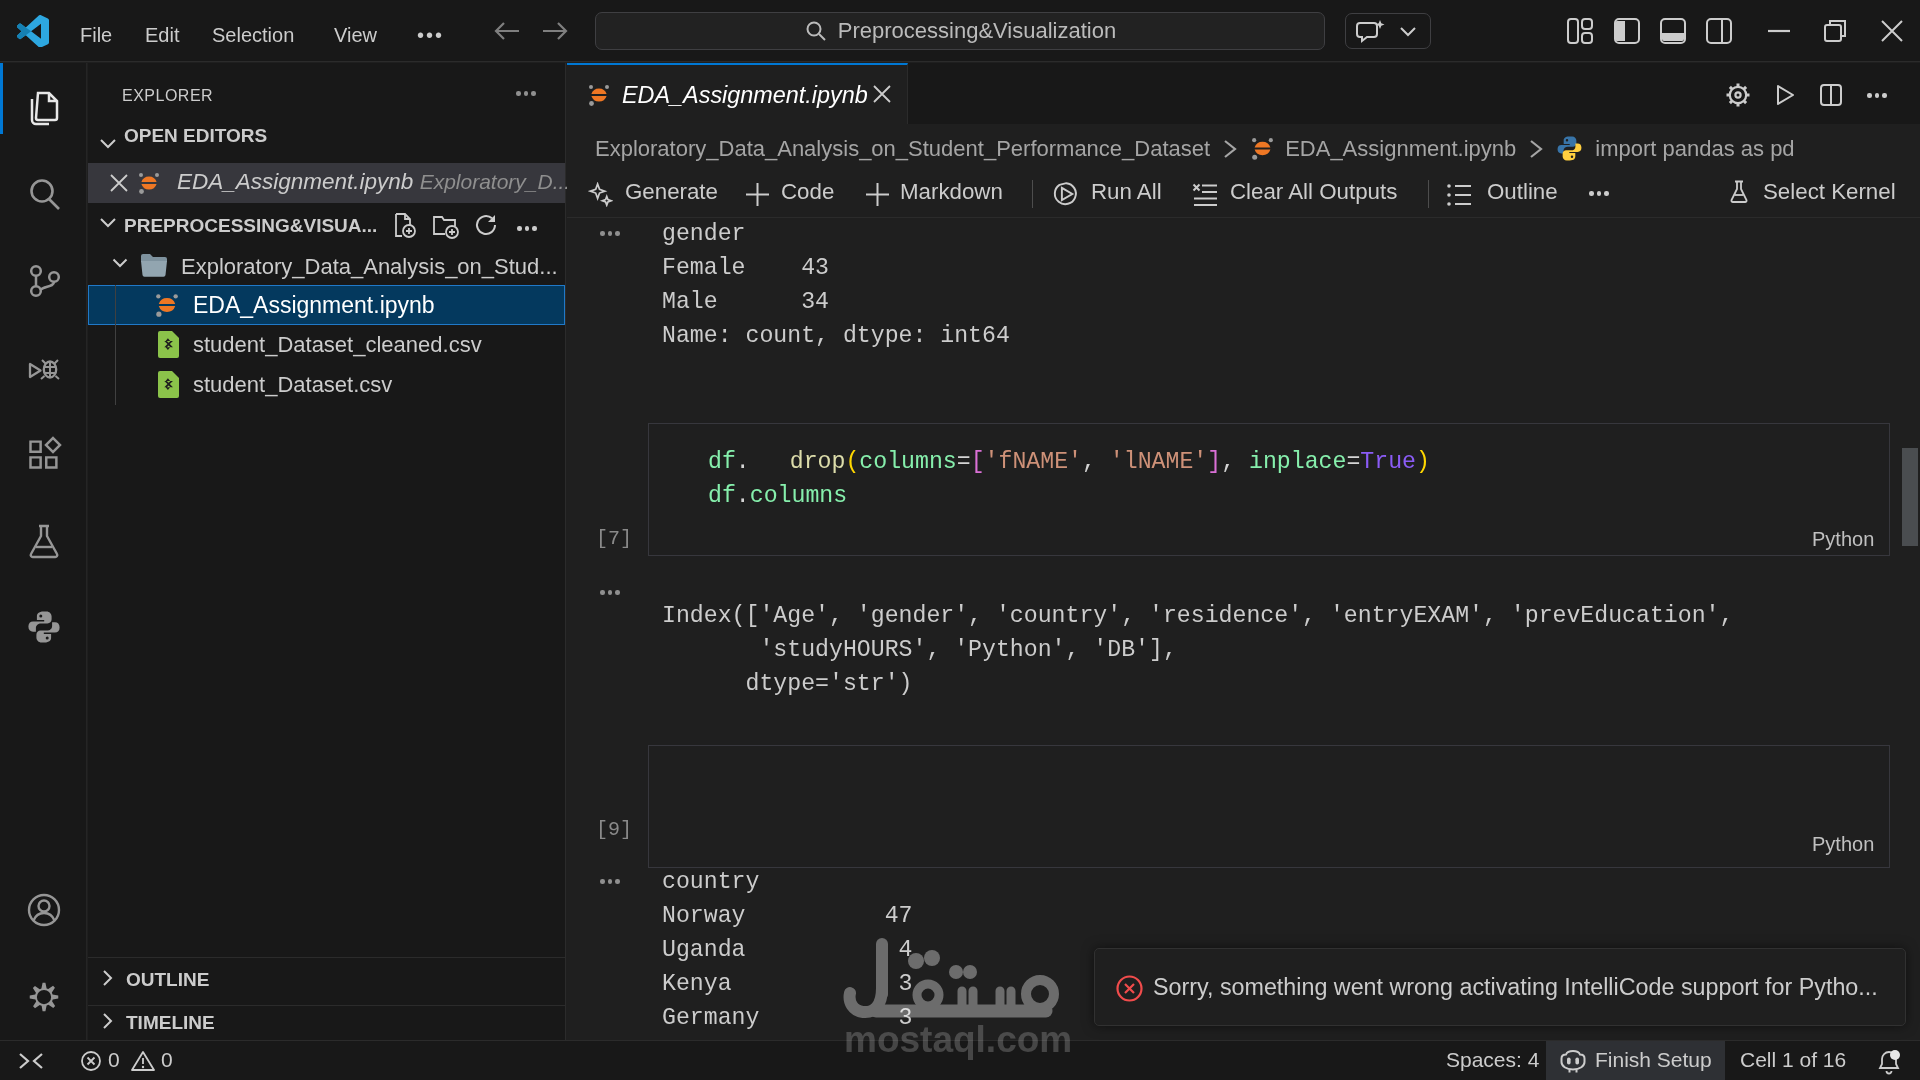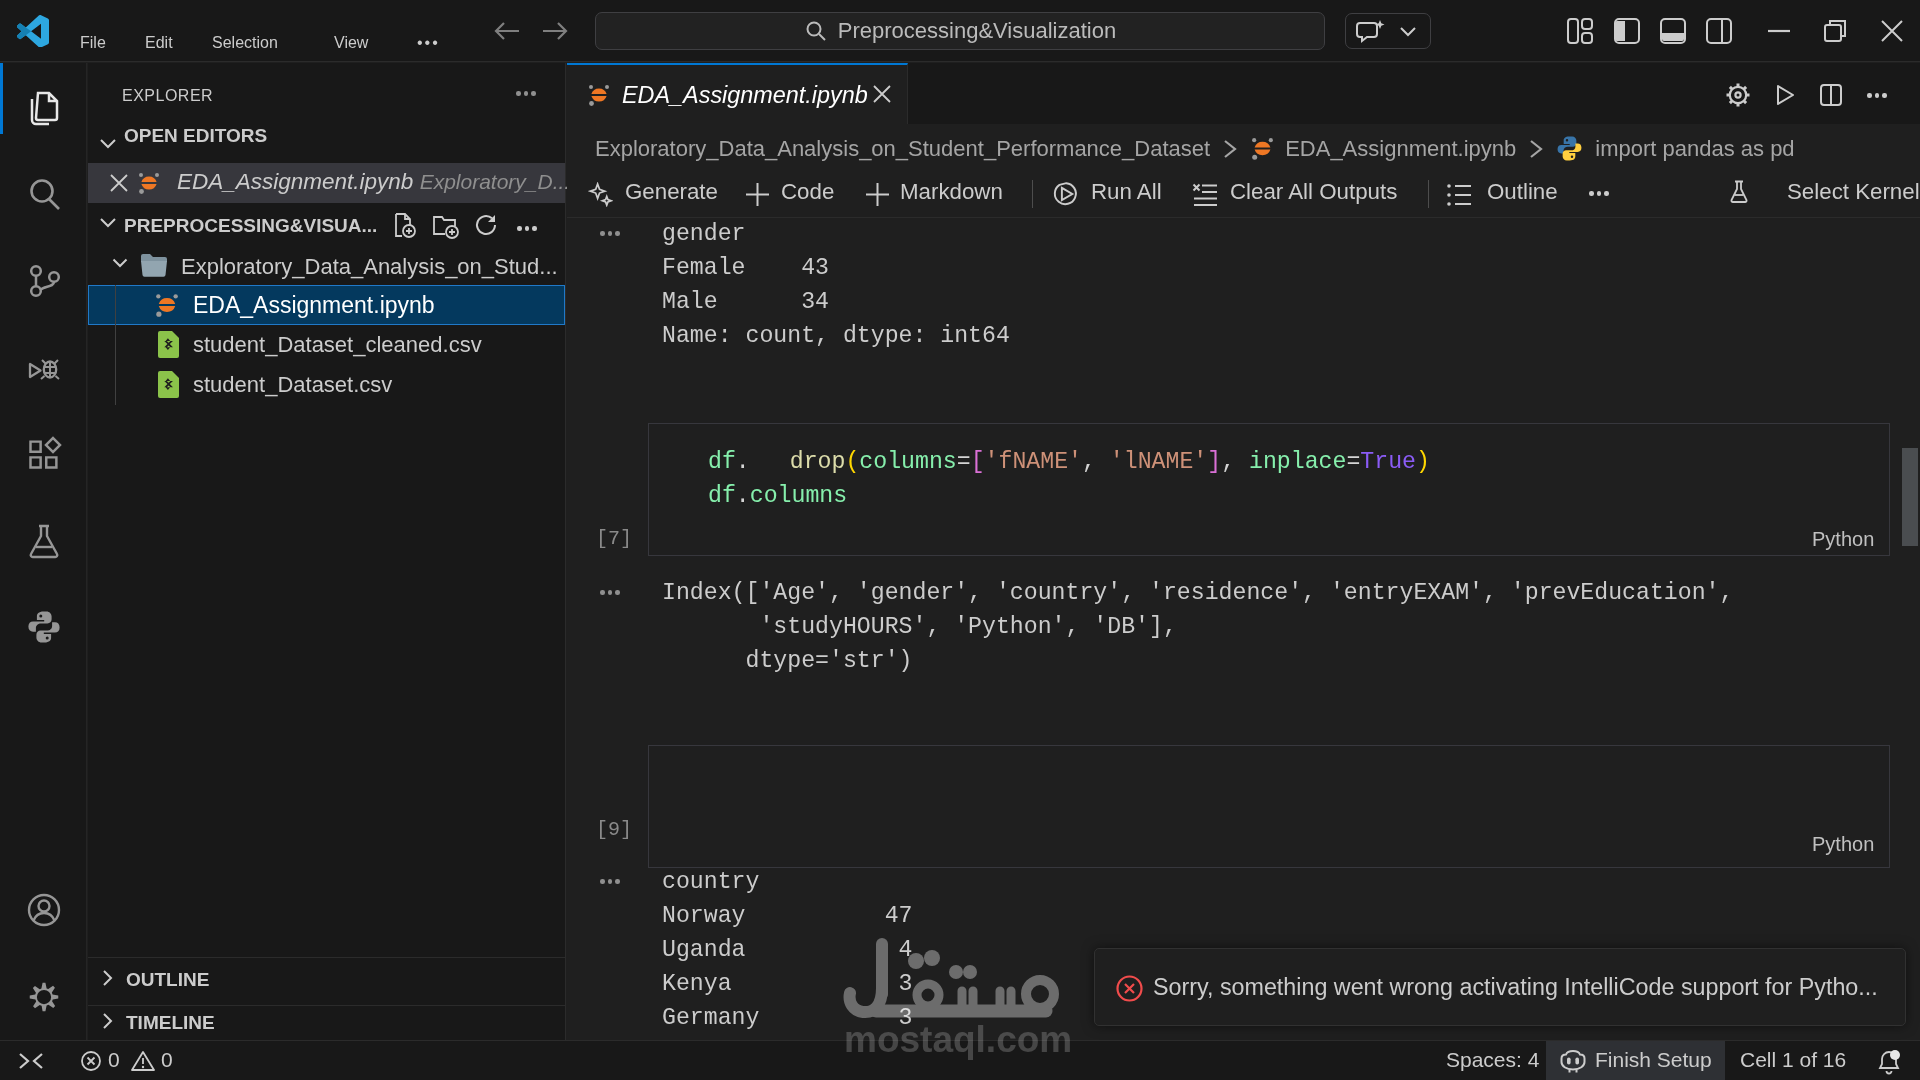--- a/index.html
+++ b/index.html
@@ -1,20 +1,20 @@
 <!DOCTYPE html>
 <html><head>
 <meta charset="utf-8">
 <style>
 * { margin:0; padding:0; box-sizing:border-box; }
 html,body { width:1920px; height:1080px; overflow:hidden; background:#1f1f1f;
   font-family:"Liberation Sans", sans-serif; }
 .abs { position:absolute; }
 #titlebar { position:absolute; left:0; top:0; width:1920px; height:62px; background:#181818; border-bottom:1px solid #2b2b2b; }
-.menuitem { position:absolute; top:12px; height:62px; line-height:62px; color:#cccccc; font-size:16px; }
+.menuitem { position:absolute; top:4px; height:62px; line-height:62px; color:#cccccc; font-size:20px; }
 #activitybar { position:absolute; left:0; top:63px; width:87px; height:977px; background:#181818; border-right:1px solid #252525; }
 #sidebar { position:absolute; left:88px; top:63px; width:478px; height:977px; background:#181818; border-right:1px solid #2b2b2b; }
 #editor { position:absolute; left:567px; top:63px; width:1353px; height:977px; background:#1f1f1f; }
 #statusbar { position:absolute; left:0; top:1040px; width:1920px; height:40px; background:#181818; border-top:1px solid #2b2b2b; color:#cccccc; font-size:21px; }
 pre.out { font-family:"Liberation Mono", monospace; font-size:23.2px; line-height:34px; color:#cccccc; position:absolute; }
 .cell { position:absolute; background:#1f1f1f; border:1px solid #37373d; width:1242px; left:81px; }
 pre.code { font-family:"Liberation Mono", monospace; font-size:23.2px; line-height:34px; position:absolute; color:#cccccc; }
 .blu { color:#86efac; } .fn { color:#dcdcaa;margin-left:40px; } .gold { color:#ffd700; } .orc { color:#da70d6; }
 .str { color:#ce9178; } .kw { color:#8b5cf6; } .wh { color:#d4d4d4; }
 .execount { position:absolute; font-family:"Liberation Mono", monospace; font-size:20px; color:#8a8a8a; }
@@ -312,36 +312,36 @@
       <circle cx="3" cy="3" r="1.8" fill="#cccccc"></circle>
       <circle cx="3" cy="12" r="1.8" fill="#cccccc"></circle>
       <circle cx="3" cy="21" r="1.8" fill="#cccccc"></circle>
     </svg>
   <div class="abs tbt" style="left:920px;">Outline</div>
   <div class="dots3" style="left:1022px; top:128px;"><span style="background:#ccc"></span><span style="background:#ccc"></span><span style="background:#ccc"></span></div>
   <svg class="abs" style="left:1161px; top:116px;" width="22" height="26" viewBox="0 0 22 26">
       <path fill="none" stroke="#cccccc" stroke-width="1.8" d="M7 2.5 h8 M9 2.5 v7.5 L3.5 21 a1.5 1.5 0 0 0 1.4 2 h12.2 a1.5 1.5 0 0 0 1.4 -2 L13 10 V2.5"></path>
       <path stroke="#cccccc" stroke-width="1.8" d="M6.5 16 h9"></path>
     </svg>
-  <div class="abs tbt" style="left:1196px;margin-left:24px;">Select Kernel</div>
+  <div class="abs tbt" style="left:1196px;">Select Kernel</div>
 
   <div class="dots3" style="left:33px; top:168px;"><span></span><span></span><span></span></div>
   <pre class="out" style="left:95px; top:154px;">gender
 Female    43
 Male      34
 Name: count, dtype: int64</pre>
 
   <div class="cell" style="top:360px; height:133px;"></div>
   <pre class="code" style="left:141px; top:382px;"><span class="blu">df</span><span class="wh">.</span><span class="fn">drop</span><span class="gold">(</span><span class="blu">columns</span><span class="wh">=</span><span class="orc">[</span><span class="str">'fNAME'</span><span class="wh">,</span> <span class="str">'lNAME'</span><span class="orc">]</span><span class="wh">,</span> <span class="blu">inplace</span><span class="wh">=</span><span class="kw">True</span><span class="gold">)</span>
 <span class="blu">df</span><span class="wh">.</span><span class="blu">columns</span></pre>
   <div class="execount" style="left:29px; top:464px;">[7]</div>
   <div class="pylabel" style="left:1245px; top:465px;">Python</div>
 
   <div class="dots3" style="left:33px; top:527px;"><span></span><span></span><span></span></div>
-  <pre class="out" style="left:95px; top:513px;">Index(['Age', 'gender', 'country', 'residence', 'entryEXAM', 'prevEducation',
+  <pre class="out" style="left:95px; top:536px;">Index(['Age', 'gender', 'country', 'residence', 'entryEXAM', 'prevEducation',
        'studyHOURS', 'Python', 'DB'],
       dtype='str')</pre>
 
   <div class="cell" style="top:682px; height:123px;"></div>
   <div class="execount" style="left:29px; top:755px;">[9]</div>
   <div class="pylabel" style="left:1245px; top:770px;">Python</div>
 
   <div class="dots3" style="left:33px; top:816px;"><span></span><span></span><span></span></div>
   <pre class="out" style="left:95px; top:802px;">country
 Norway          47

